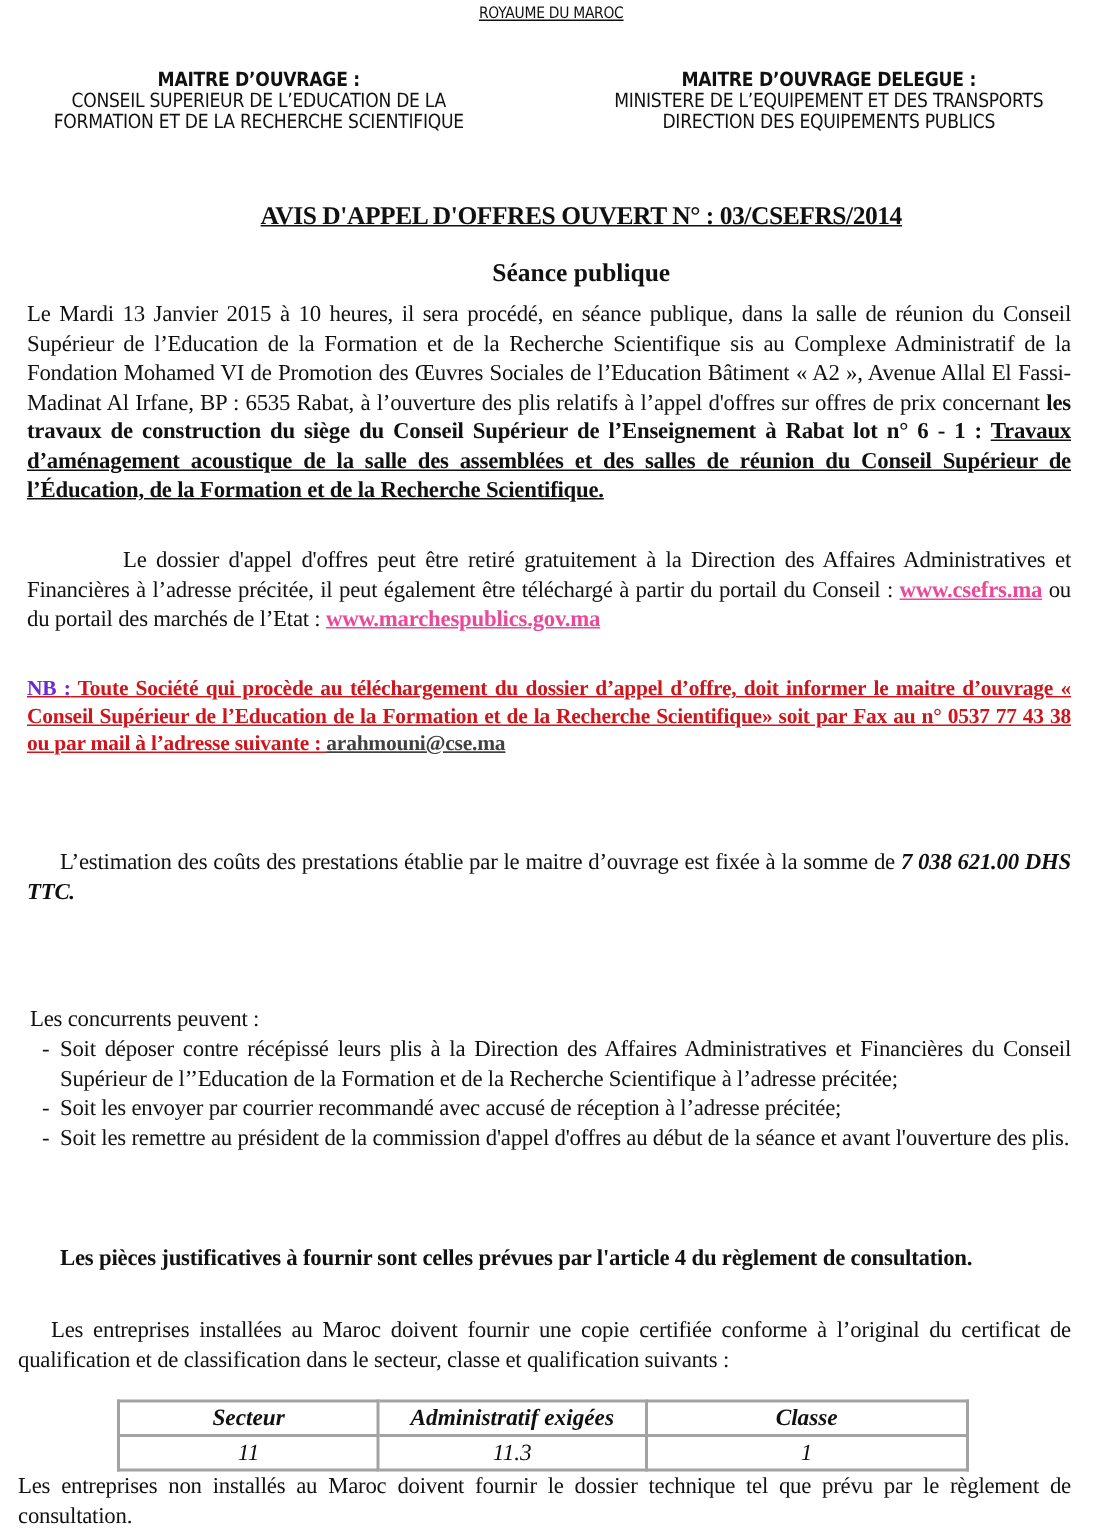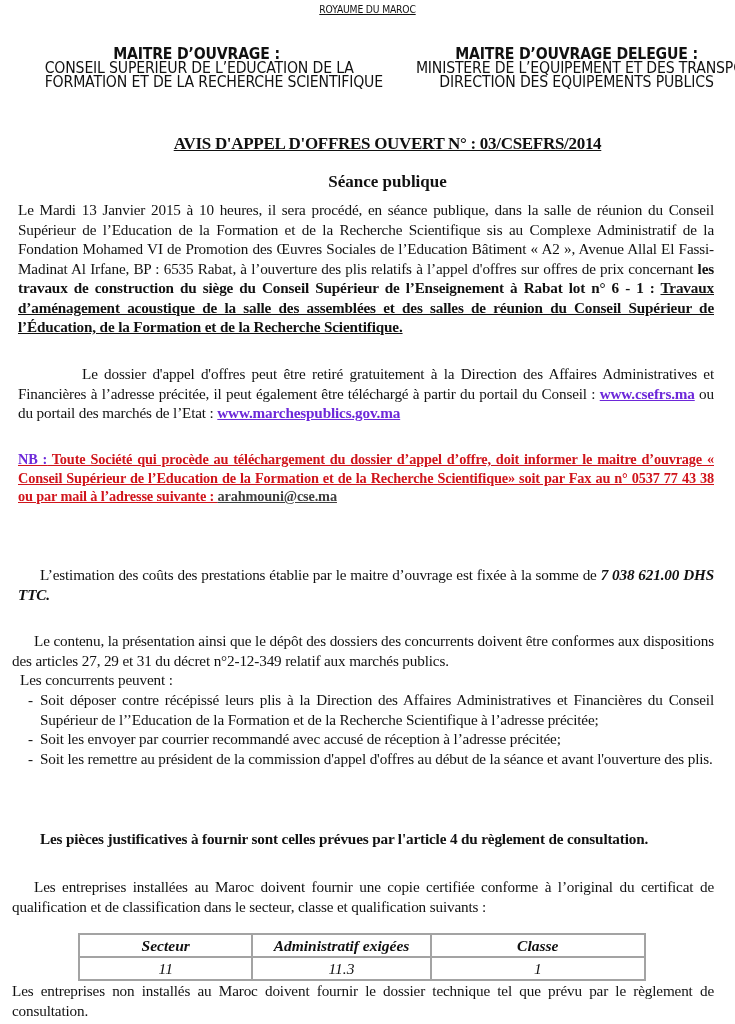--- a/index.html
+++ b/index.html
@@ -19,24 +19,23 @@
       font-family: "DejaVu Sans", sans-serif;
       font-size: 10.5px;
       text-decoration: underline;
       letter-spacing: -0.2px;
       transform: scaleX(0.88);
     }
     .header-col {
       position: absolute; top: 47px;
       text-align: center;
       font-family: "DejaVu Sans", sans-serif;
-      font-size: 16px;
+      font-size: 13px;
       line-height: 14px;
       letter-spacing: -0.2px;
-      padding-left: 24px;
     }
     .header-col .hc-inner { transform: scaleX(0.88); transform-origin: center; white-space: nowrap; }
     .header-col .hc-title { font-weight: bold; }
     .header-left { left: 0; width: 345px; }
     .header-right { left: 370px; width: 365px; }
 
     .avis-title {
       position: absolute; left: 0; top: 134px; width: 775px;
       text-align: center;
       font-size: 17px;
@@ -59,21 +58,21 @@
       text-align: justify;
       letter-spacing: -0.15px;
     }
     .para .b { font-weight: bold; }
     .para .bu { font-weight: bold; text-decoration: underline; }
     .para .bi { font-weight: bold; font-style: italic; }
     .indent { text-indent: 64px; }
     .indent-s { text-indent: 22px; }
 
     a.link {
-      color: #6d28d9;
+      color: #ec4899;
       font-weight: bold;
       text-decoration: underline;
     }
     a.link-plain {
       color: #404040;
       text-decoration: underline;
     }
 
     .nb {
       color: #d0141b;
@@ -148,21 +147,20 @@
 
   <div class="para nb" style="top:450px;">
     <span class="nb-label">NB :</span><span> Toute Société qui procède au téléchargement du dossier d’appel d’offre, doit informer le maitre d’ouvrage « Conseil Supérieur de l’Education de la Formation et de la Recherche Scientifique» soit par Fax au n° 0537 77 43 38 ou par mail à l’adresse suivante : </span><a class="link-plain" href="#">arahmouni@cse.ma</a>
   </div>
 
 
   <div class="para indent-s" style="top:565px;">
     <span>L’estimation des coûts des prestations établie par le maitre d’ouvrage est fixée à la somme de </span><span class="bi">7 038 621.00 DHS TTC.</span>
   </div>
 
-  <div class="para indent-s" style="top:631px; left:12px; width:702px;">Le contenu, la présentation ainsi que le dépôt des dossiers des concurrents doivent être conformes aux dispositions des articles 27, 29 et 31 du décret n°2-12-349 relatif aux marchés publics.</div>
 
   <div class="para" style="top:670px; left:20px;">Les concurrents peuvent :</div>
 
   <div class="list" style="top:690px;">
     <div class="list-item">
       <span class="dash">-</span>
       <span class="li-text">Soit déposer contre récépissé leurs plis à la Direction des Affaires Administratives et Financières du Conseil Supérieur de l’’Education de la Formation et de la Recherche Scientifique à l’adresse précitée;</span>
     </div>
     <div class="list-item">
       <span class="dash">-</span>

